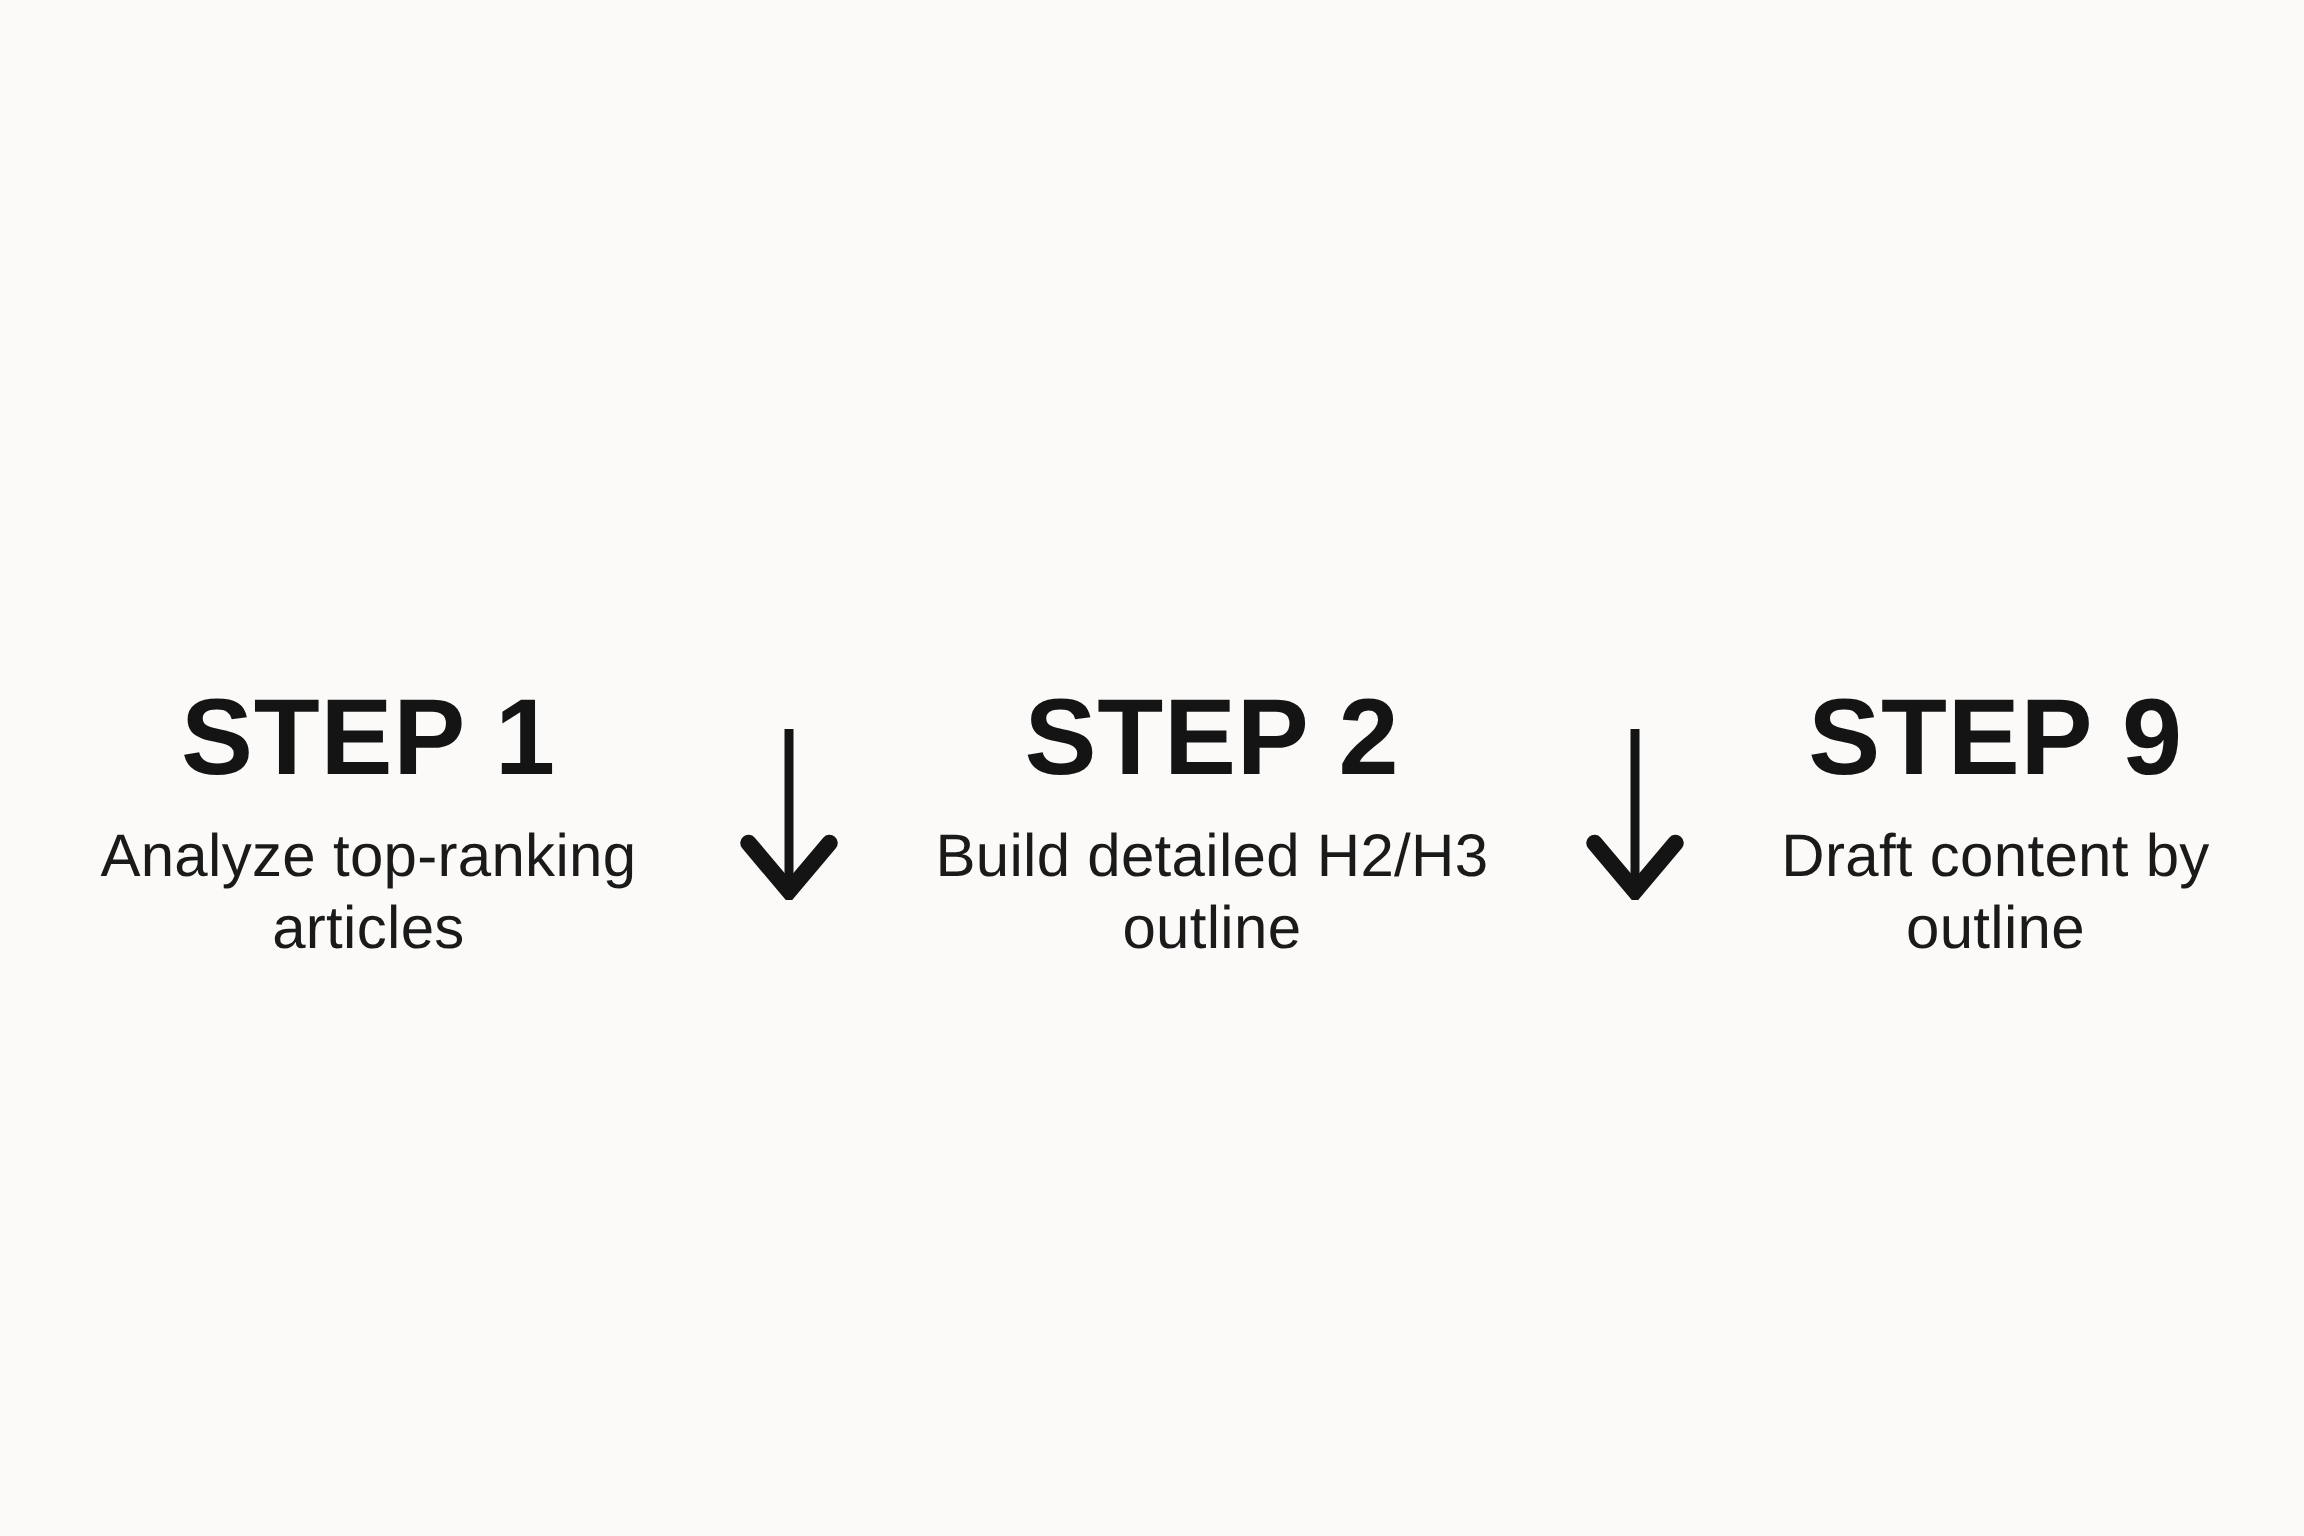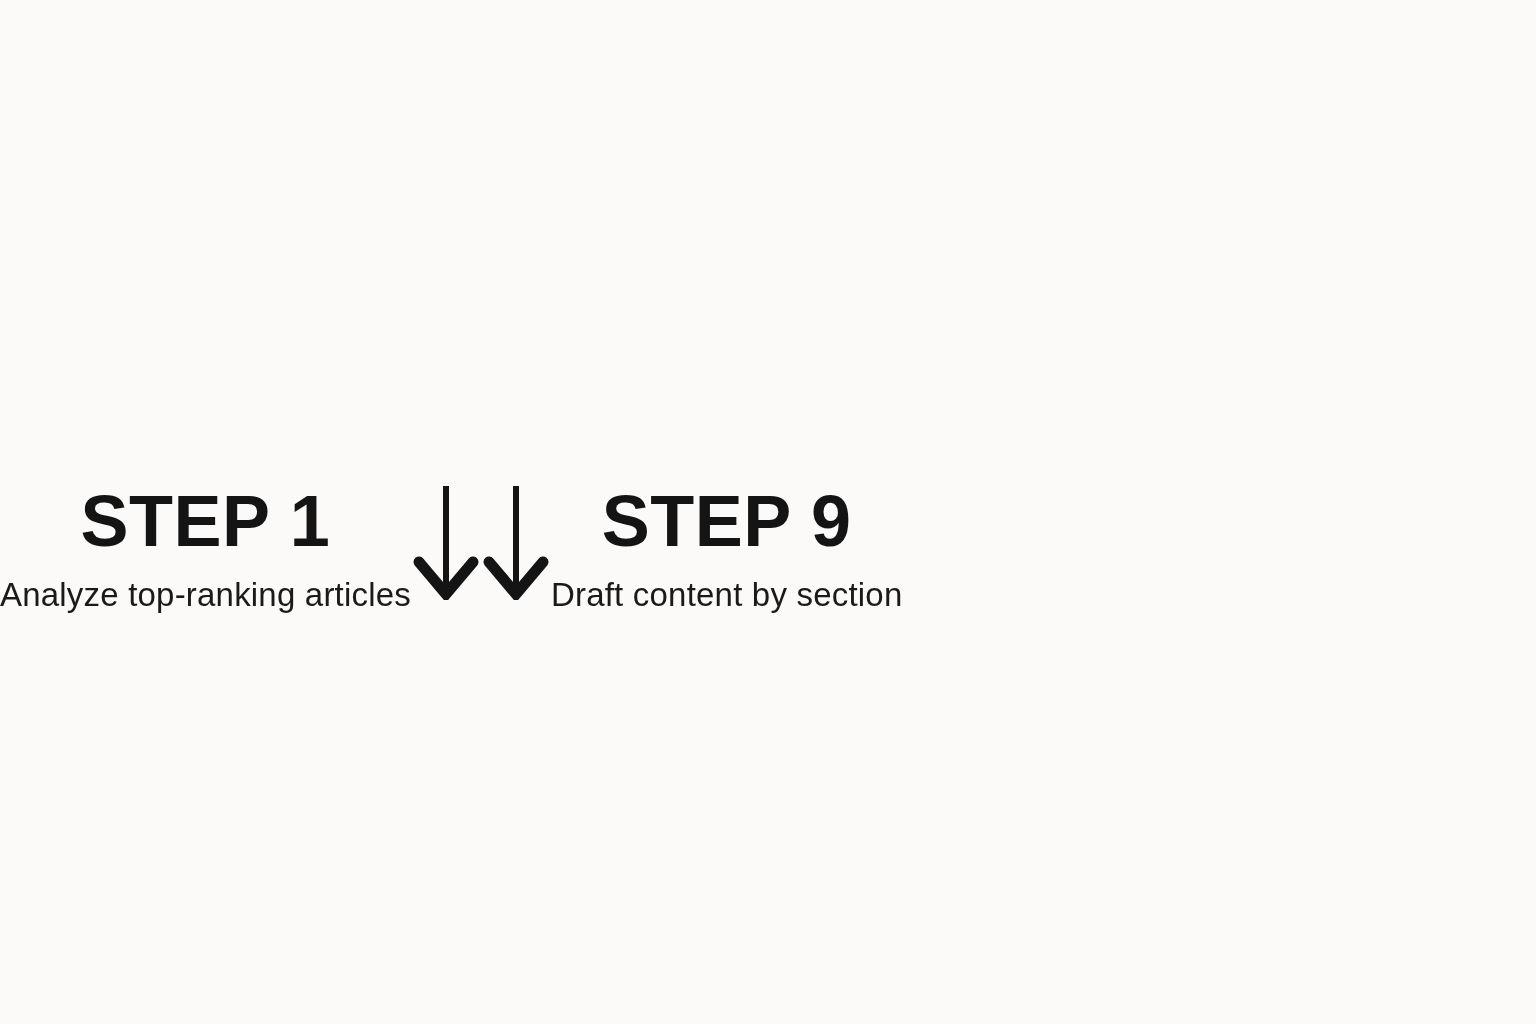--- a/index.html
+++ b/index.html
@@ -31,21 +31,21 @@
   .step-title {
     margin: 0;
     font-size: 72px;
     line-height: 1.1;
     font-weight: 700;
     color: #141414;
     letter-spacing: 0.5px;
   }
   .step-desc {
     margin: 14px 0 0 0;
-    font-size: 33px;
+    font-size: 40px;
     line-height: 1.2;
     font-weight: 400;
     color: #1a1a1a;
     letter-spacing: 0.2px;
   }
   .arrow {
     margin: 32px 0 44px 0;
     display: block;
   }
   .arrow svg {
@@ -62,26 +62,30 @@
     <p class="step-desc">Analyze top-ranking articles</p>
   </section>
 
   <div class="arrow">
     <svg width="70" height="116" viewBox="0 0 70 116" fill="none" xmlns="http://www.w3.org/2000/svg">
       <line x1="35" y1="2" x2="35" y2="104" stroke="#141414" stroke-width="6"></line>
       <polyline points="8,78 35,110 62,78" stroke="#141414" stroke-width="11" fill="none" stroke-linecap="round" stroke-linejoin="miter"></polyline>
     </svg>
   </div>
 
+  <section class="step">
+    <h1 class="step-title">STEP 2</h1>
+    <p class="step-desc">Build detailed H2/H3 outline</p>
+  </section>
 
   <div class="arrow">
     <svg width="70" height="116" viewBox="0 0 70 116" fill="none" xmlns="http://www.w3.org/2000/svg">
       <line x1="35" y1="2" x2="35" y2="104" stroke="#141414" stroke-width="6"></line>
       <polyline points="8,78 35,110 62,78" stroke="#141414" stroke-width="11" fill="none" stroke-linecap="round" stroke-linejoin="miter"></polyline>
     </svg>
   </div>
 
   <section class="step">
     <h1 class="step-title">STEP 9</h1>
-    <p class="step-desc">Draft content by section</p>
+    <p class="step-desc">Draft content by outline</p>
   </section>
 
 </div>
 
 </body></html>

